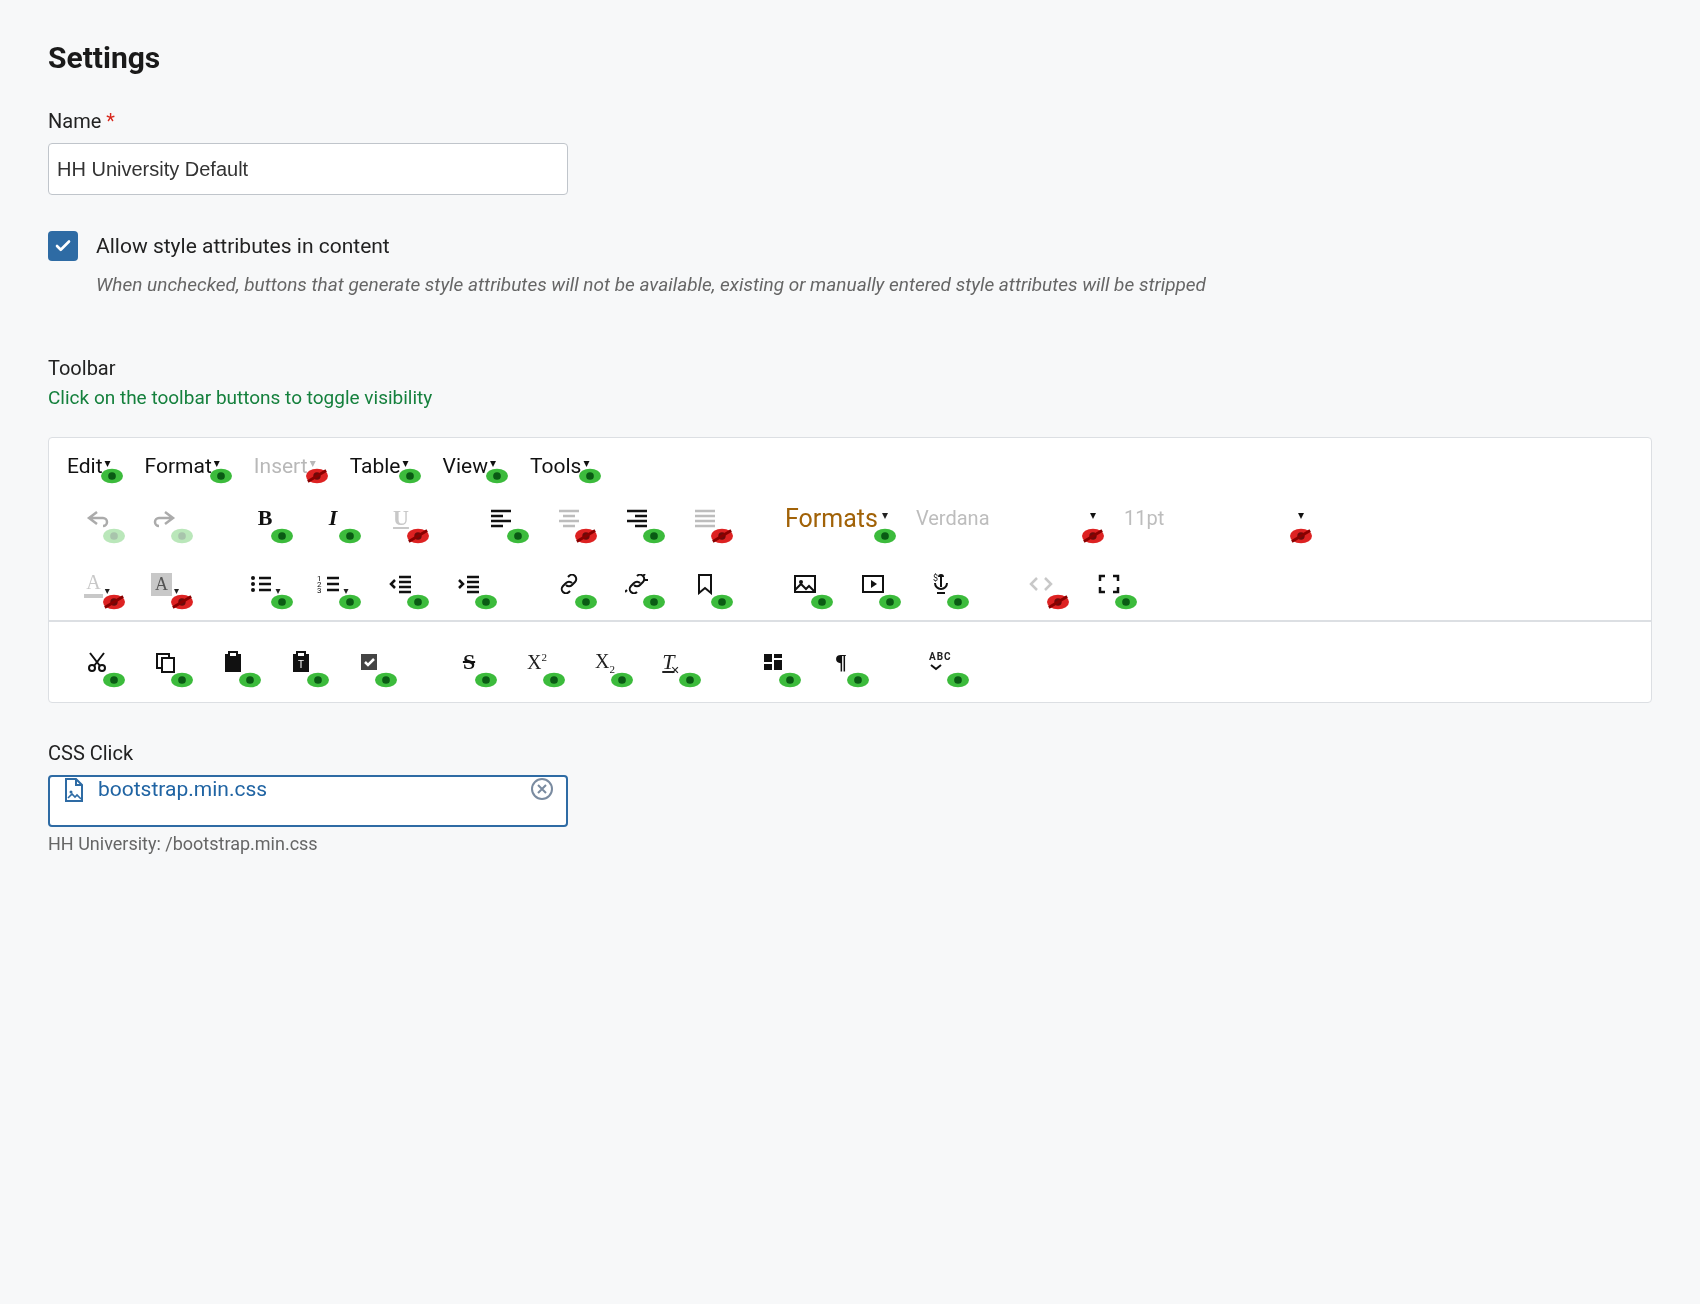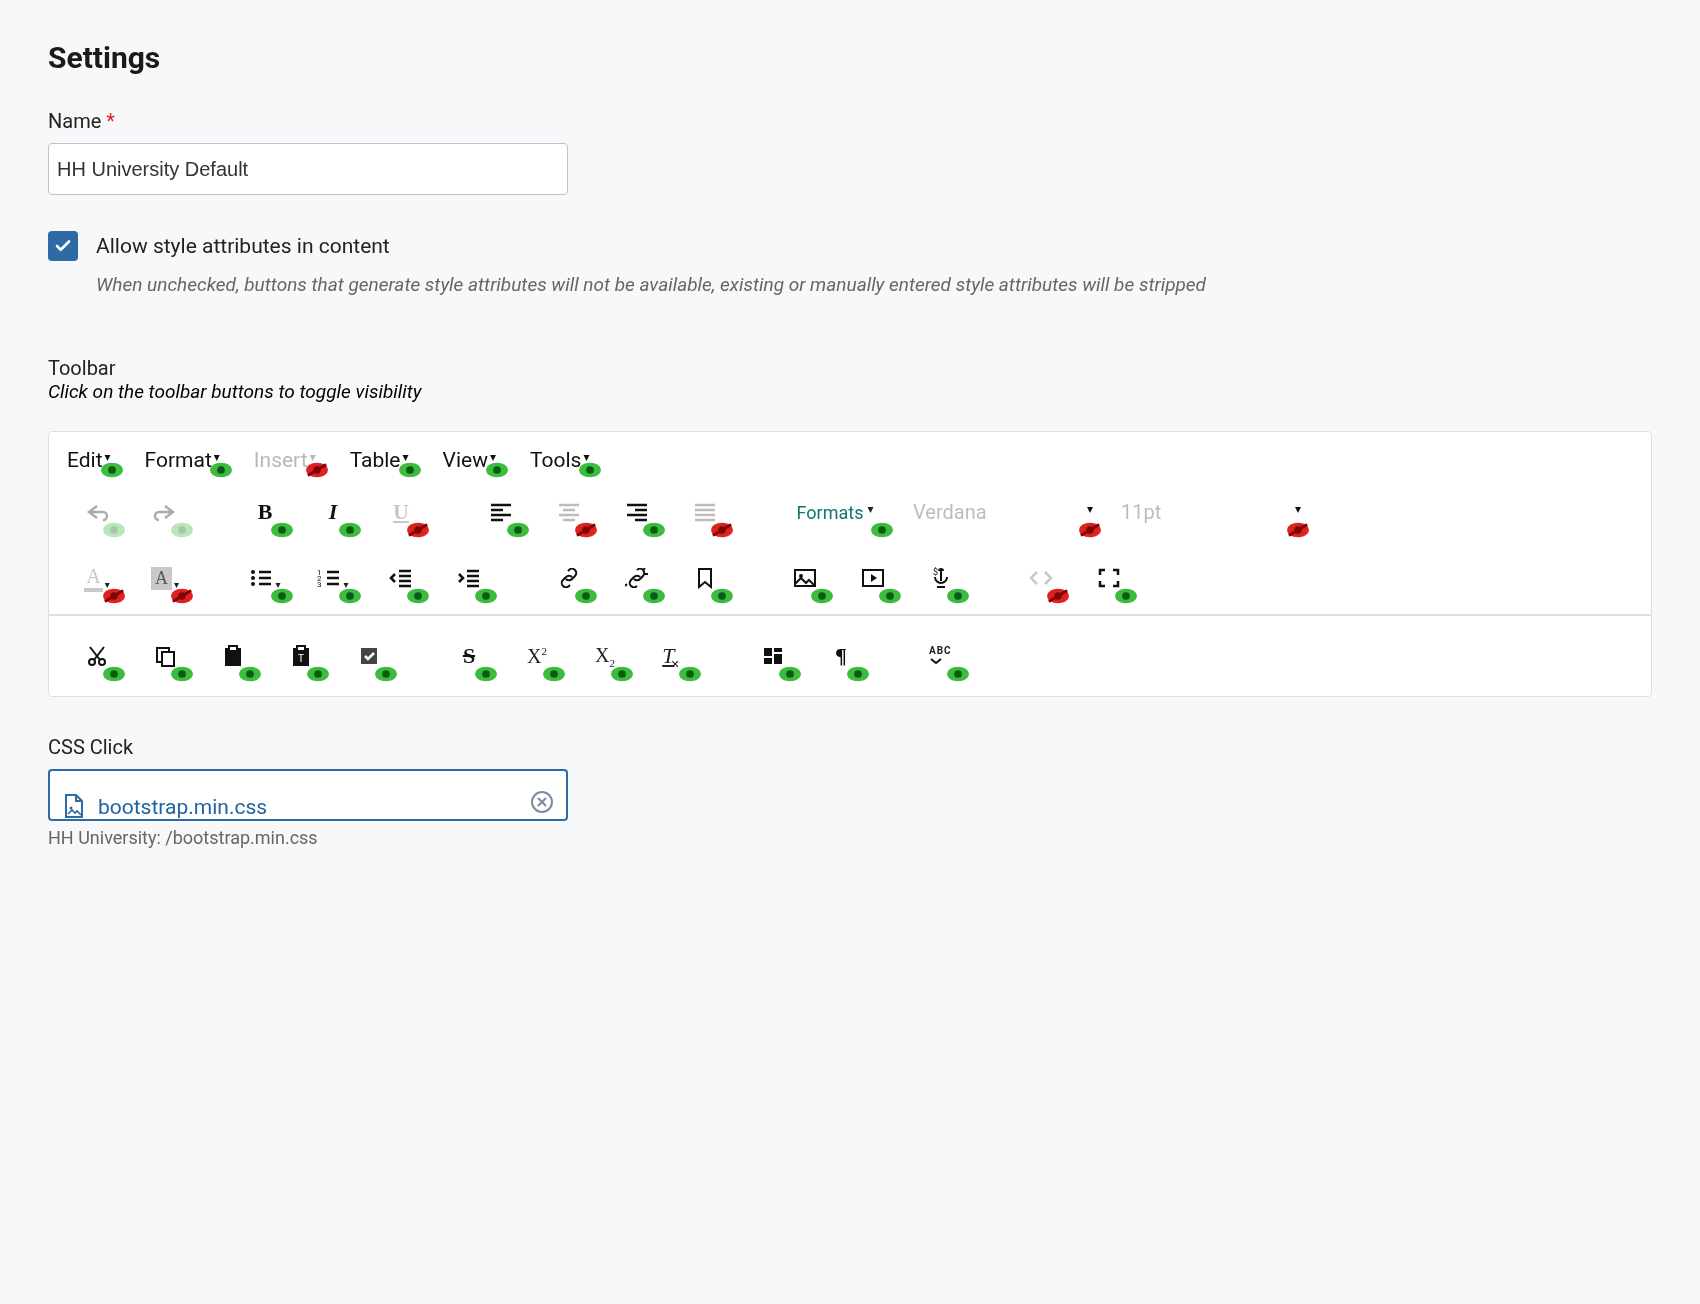--- a/index.html
+++ b/index.html
@@ -19,21 +19,21 @@
     border: 1px solid #c0c5cb; border-radius: 4px; background:#fff;
     color:#333;
   }
   .checkbox-row { display:flex; align-items:center; gap:18px; margin-top:36px; }
   .checkbox-box {
     width:30px; height:30px; border-radius:4px; background:#2e6ba4;
     display:flex; align-items:center; justify-content:center; color:#fff; flex-shrink:0;
   }
   .help-text { font-style:italic; color:#666; font-size:19px; margin-top:12px; margin-left:48px; }
   .section-label { font-size:20px; color:#222; margin-top:60px; }
-  .section-help { font-style:italic; color:#000000; font-size:19px; }
+  .section-help { color:#15803d; font-size:19px; margin-top:6px; }
 
   .toolbar-panel {
     background:#fff; border:1px solid #dcdfe3; border-radius:4px; margin-top:28px;
     width:100%;
   }
   .menus-row { padding:16px 18px 10px 18px; display:flex; gap:34px; align-items:flex-end; flex-wrap:wrap; }
   .menu-item { font-size:21px; color:#111; display:flex; align-items:flex-end; gap:2px; position:relative; cursor:pointer; }
   .menu-item.disabled { color:#b8b8b8; }
   .caret { font-size:12px; position:relative; top:-3px; }
   .badge-wrap { position:relative; display:inline-flex; align-items:center; }
@@ -53,21 +53,21 @@
   .btn-cell .eye-badge { right:2px; bottom:-4px; }
 
   .group-gap { width:24px; }
 
   .sub-panel { border-top:1px solid #dcdfe3; padding:18px; }
   .sub-heading { font-size:21px; color:#555; margin-bottom:16px; }
 
   .css-label { font-size:20px; color:#222; margin-top:38px; display:block; }
   .file-chip {
     margin-top:10px; width:520px; height:52px; border:2px solid #2e6ba4; border-radius:4px;
-    background:#fff; display:flex; align-items:flex-end; padding:0 12px; gap:12px; position:relative;
+    background:#fff; display:flex; align-items:flex-start; padding:0 12px; gap:12px; position:relative;
   }
   .file-chip .fname { color:#2064a3; font-size:21px; flex:1; }
   .file-chip .remove { color:#7a8ba0; cursor:pointer; }
   .file-path { color:#666; font-size:18px; margin-top:6px; }
 
   .divider-line { border-top:1px solid #dcdfe3; }
 </style>
 </head>
 <body>
 
@@ -248,21 +248,21 @@
           <path d="M2 3h20M2 8h20M2 13h20M2 18h20" stroke="#bdbdbd" stroke-width="2.5"></path>
         </svg>
         <span class="eye-badge">
           <svg width="22" height="16">
             <use href="#eye-off"></use>
           </svg>
         </span>
       </div>
     <div class="group-gap"></div>
     <div class="btn-cell wide">
-        <span style="font-size:18px;color:#0f766e">Formats</span>
+        <span style="font-size:25px;color:#a16207">Formats</span>
         <span class="caret" style="margin-left:4px">▾</span>
         <span class="eye-badge">
           <svg width="22" height="16">
             <use href="#eye-on"></use>
           </svg>
         </span>
       </div>
     <div class="btn-cell xwide">
         <span>Verdana</span>
         <span class="caret" style="margin-left:auto;color:#111">▾</span>

